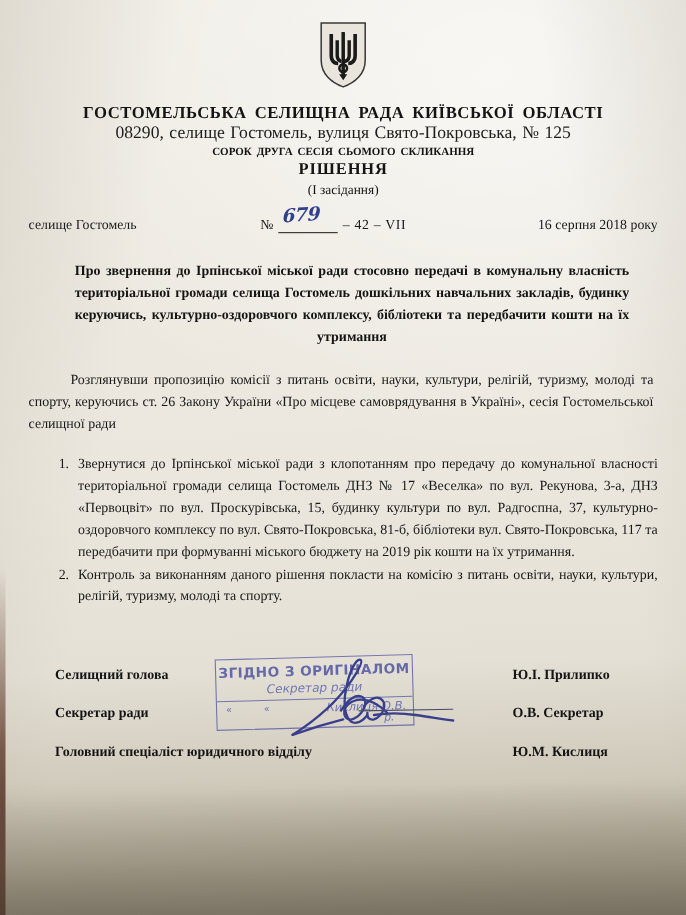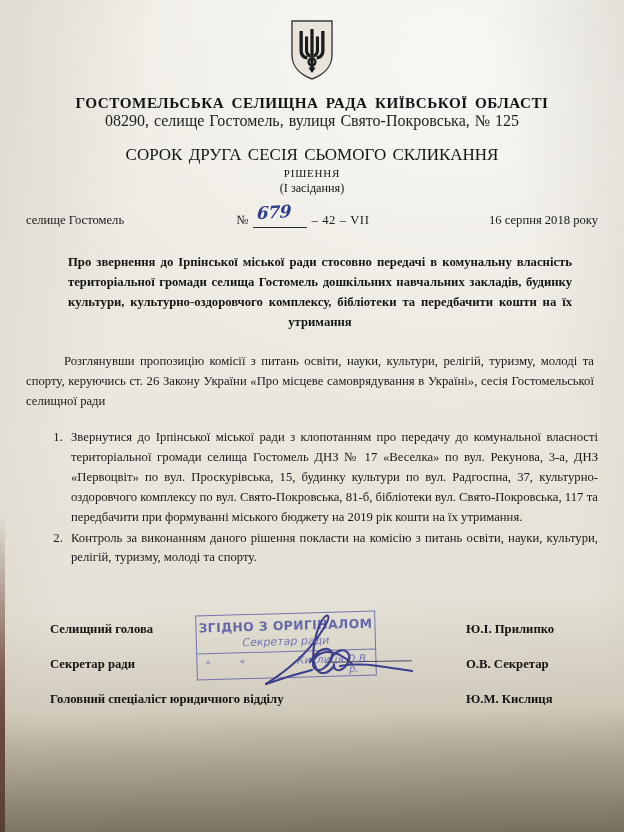--- a/index.html
+++ b/index.html
@@ -80,30 +80,30 @@
   }
   .hdr-addr {
     text-align: center;
     font-size: 16px;
     margin-top: 0;
     word-spacing: 1px;
     color: #1d1d1d;
   }
   .hdr-session {
     text-align: center;
-    font-weight: normal;
-    font-size: 17px;
-    margin-top: 15px;
+    font-weight: bold;
+    font-size: 10px;
+    margin-top: 3px;
     word-spacing: 2px;
     color: #141414;
   }
   .hdr-decision {
     text-align: center;
-    font-weight: normal;
-    font-size: 11px;
+    font-weight: bold;
+    font-size: 15px;
     margin-top: 2px;
     letter-spacing: 0.8px;
     color: #141414;
   }
   .hdr-sitting {
     text-align: center;
     font-weight: normal;
     font-size: 12.2px;
     margin-top: 2px;
     color: #141414;
@@ -343,21 +343,21 @@
       <div class="meta-number">
         <span class="num-sym">№</span>
         <span class="num-blank">
           <span class="num-hand">679</span>
         </span>
         <span class="num-tail">– 42 – VII</span>
       </div>
       <div class="meta-date">16 серпня 2018 року</div>
     </div>
 
-    <div class="subject">Про звернення до Ірпінської міської ради стосовно передачі в комунальну власність територіальної громади селища Гостомель дошкільних навчальних закладів,  будинку культури, культурно-оздоровчого комплексу, бібліотеки та передбачити кошти на їх утримання</div>
+    <div class="subject">Про звернення до Ірпінської міської ради стосовно передачі в комунальну власність територіальної громади селища Гостомель дошкільних навчальних закладів,  будинку керуючись, культурно-оздоровчого комплексу, бібліотеки та передбачити кошти на їх утримання</div>
 
     <div class="preamble">Розглянувши пропозицію комісії з питань освіти, науки, культури, релігій, туризму, молоді та спорту, керуючись ст. 26 Закону України «Про місцеве самоврядування в Україні», сесія Гостомельської селищної ради</div>
 
 
     <ol class="items">
       <li>Звернутися до Ірпінської міської ради з клопотанням про передачу до комунальної власності територіальної громади селища Гостомель ДНЗ № 17 «Веселка» по вул. Рекунова, 3-а, ДНЗ «Первоцвіт» по вул. Проскурівська, 15, будинку культури по вул. Радгоспна, 37, культурно-оздоровчого комплексу по вул.  Свято-Покровська,  81-б,  бібліотеки  вул.  Свято-Покровська,  117  та передбачити при формуванні міського бюджету на 2019 рік кошти на їх утримання.</li>
       <li>Контроль за виконанням даного рішення покласти на комісію з питань освіти, науки, культури, релігій, туризму, молоді та спорту.</li>
     </ol>
 
     <div class="sig-block">

